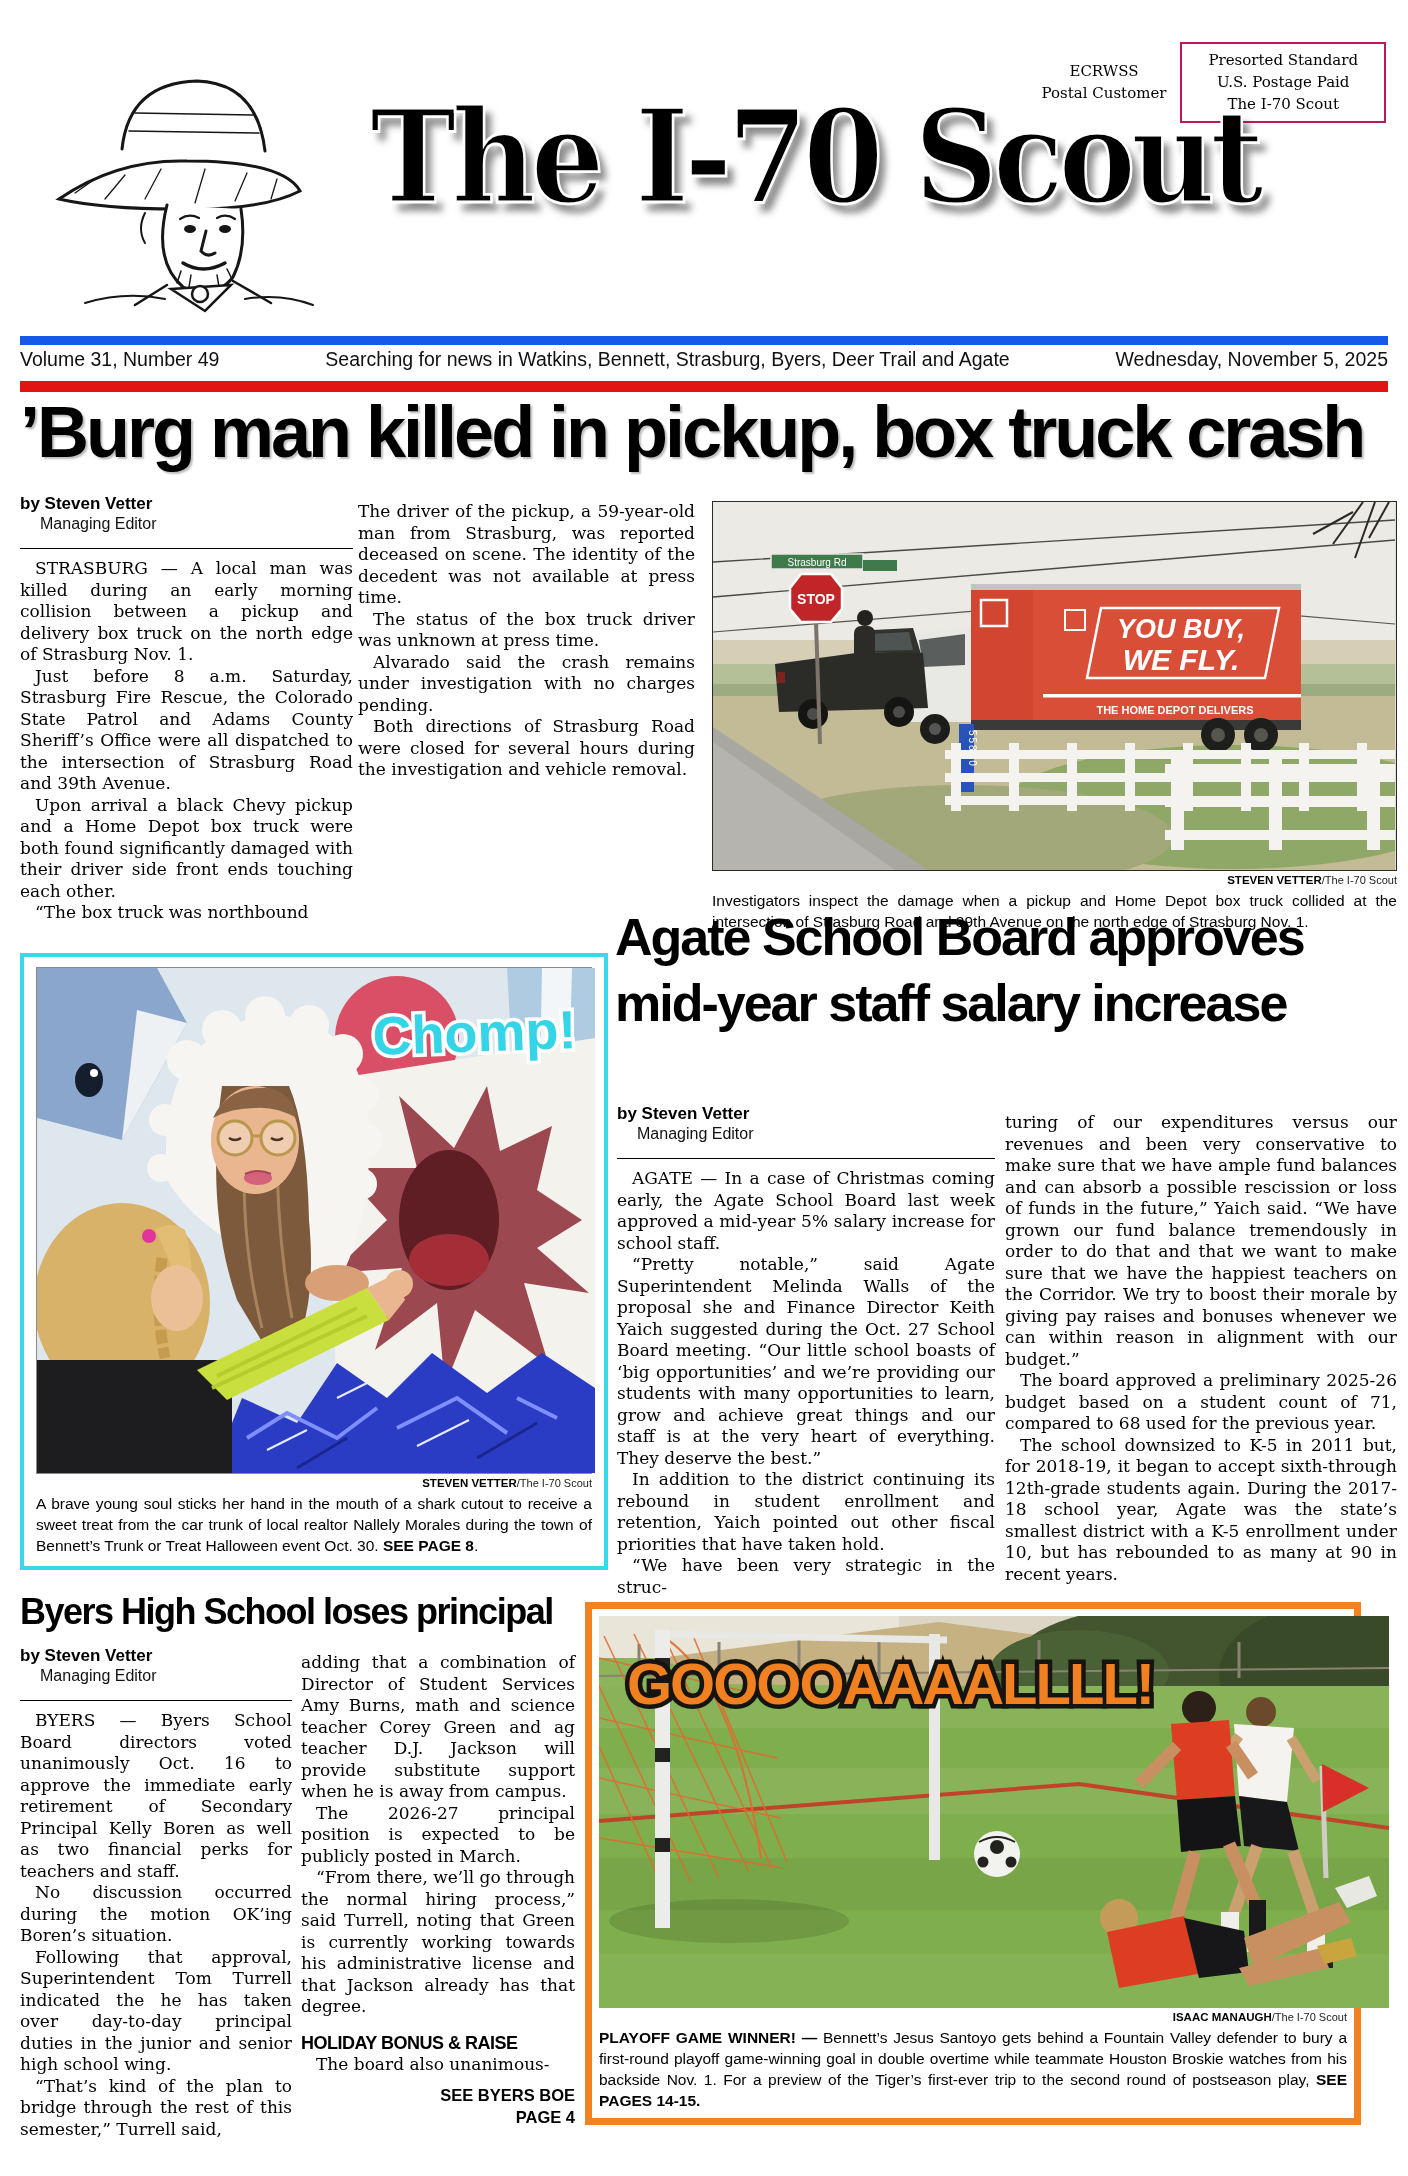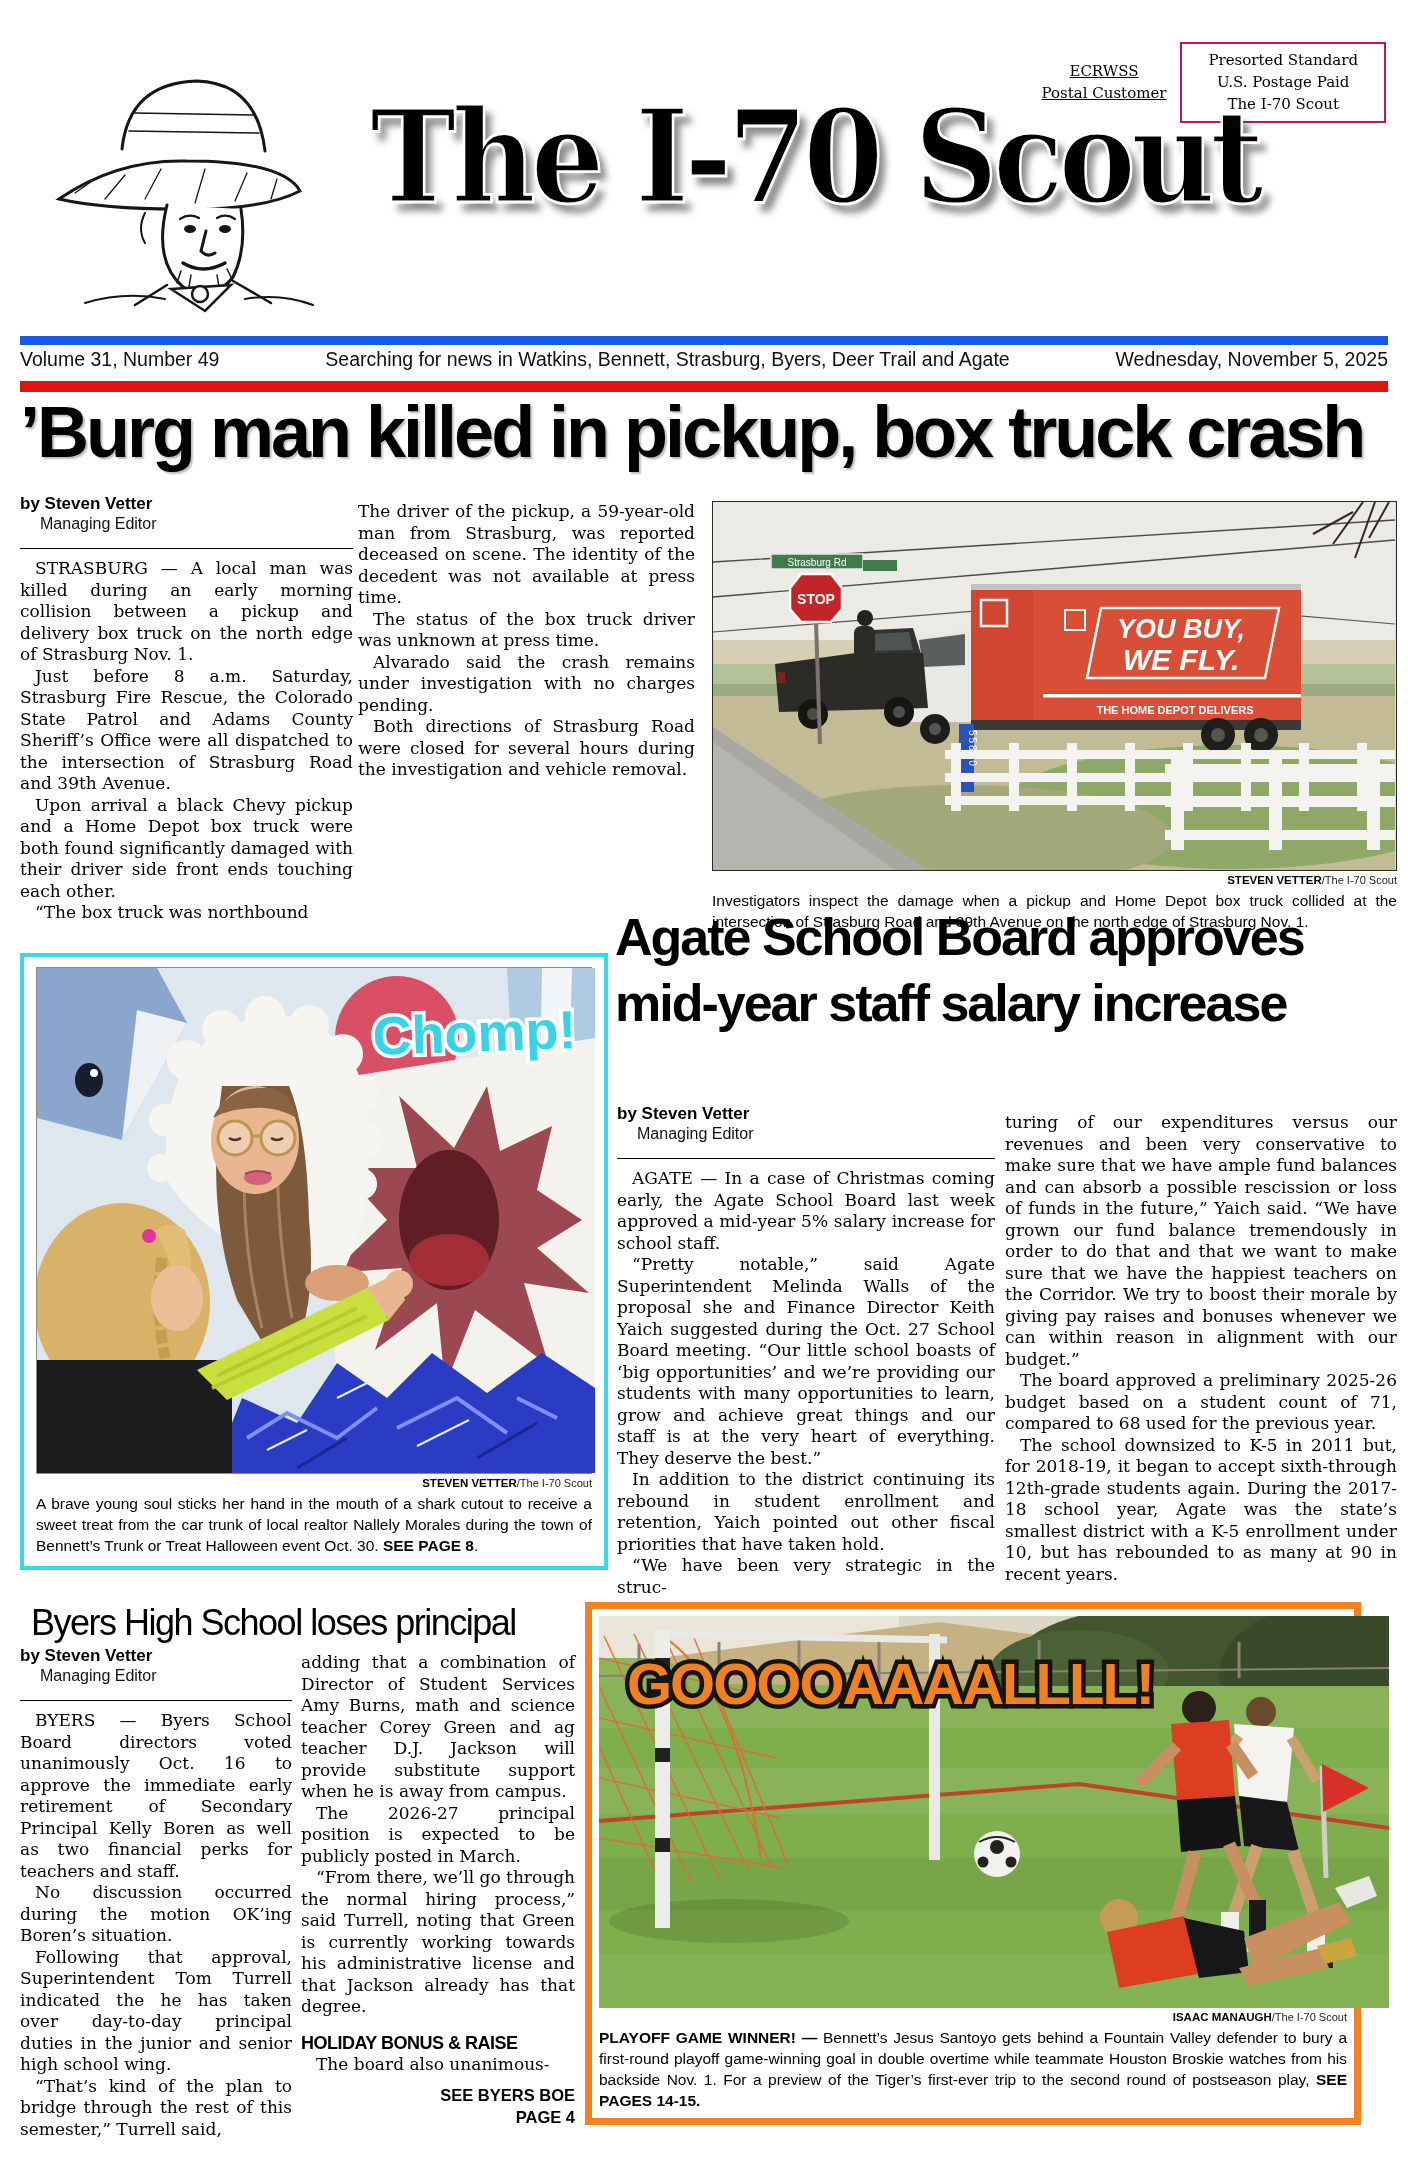--- a/index.html
+++ b/index.html
@@ -3,21 +3,21 @@
 <meta charset="utf-8">
 <style>
   html,body { margin:0; padding:0; background:#e8e8e8; }
   .page {
     position:relative; width:1408px; height:2176px; margin:0 auto;
     background:#ffffff; overflow:hidden;
     font-family:"Liberation Sans", sans-serif; color:#000;
   }
   
   .postal { position:absolute; top:42px; right:22px; display:flex; align-items:center; gap:14px; }
-  .ecrwss { font-family:"DejaVu Serif", serif; font-size:15px; line-height:1.45; text-align:center;text-decoration:underline; }
+  .ecrwss { font-family:"DejaVu Serif", serif; font-size:15px; line-height:1.45; text-align:center; }
   .permit-box { border:2px solid #be185d; padding:6px 26px; font-family:"DejaVu Serif", serif; font-size:15px; line-height:1.45; text-align:center; }
   
   .mascot { position:absolute; left:25px; top:52px; width:300px; height:262px; }
   .masthead {
     position:absolute; left:322px; top:86px; width:985px; margin:0;
     font-family:"DejaVu Serif", serif; font-weight:bold; font-size:116px; letter-spacing:-5px;
     text-align:center; color:#000; line-height:1.1;
     -webkit-text-stroke:2.5px #fff;
     text-shadow:7px 8px 7px rgba(45,45,45,0.55);
     transform:scaleY(1.12); transform-origin:top center; white-space:nowrap;
@@ -26,21 +26,21 @@
   .blue-bar { top:336px; height:9px; background:#1659e8; }
   .red-bar  { top:381px; height:11px; background:#e11414; }
   .infobar { position:absolute; left:20px; top:348px; width:1368px; display:flex; justify-content:space-between; align-items:center; font-size:19.5px; color:#101010; }
   
   .crash-headline {
     position:absolute; left:20px; top:396px; width:1372px; margin:0;
     font-size:72px; font-weight:bold; letter-spacing:-3px; line-height:1.0;
     text-shadow:2px 2px 2px #bdbdbd; white-space:nowrap;
   }
   .agate-headline { position:absolute; left:615px; top:904px; width:784px; margin:0; font-size:52px; font-weight:bold; letter-spacing:-2px; line-height:66px; }
-  .byers-headline { position:absolute; left:20px; top:1592px; width:566px; margin:11px; font-size:36px; font-weight:normal; letter-spacing:-1.5px; line-height:1.1; white-space:nowrap; }
+  .byers-headline { position:absolute; left:20px; top:1592px; width:566px; margin:0; font-size:36px; font-weight:bold; letter-spacing:-1.5px; line-height:1.1; white-space:nowrap; }
   
   .col { position:absolute; }
   .byline-name { font-size:17px; font-weight:bold; line-height:1.2; }
   .byline-title { font-size:16px; margin-left:20px; line-height:1.3; color:#111; }
   .col-rule { border:none; border-top:1.5px solid #000; margin:13px 0 9px 0; }
   .article-text { font-family:"DejaVu Serif", serif; font-size:17px; line-height:21.5px; text-align:justify; }
   .article-text p { margin:0; text-indent:15px; }
   .cont p:first-child { text-indent:0; }
   .subhead { font-size:18px; font-weight:bold; letter-spacing:-0.5px; margin-top:15px; line-height:1.2; }
   .jump { text-align:right; font-weight:bold; font-size:16.5px; line-height:1.35; margin-top:8px; }

